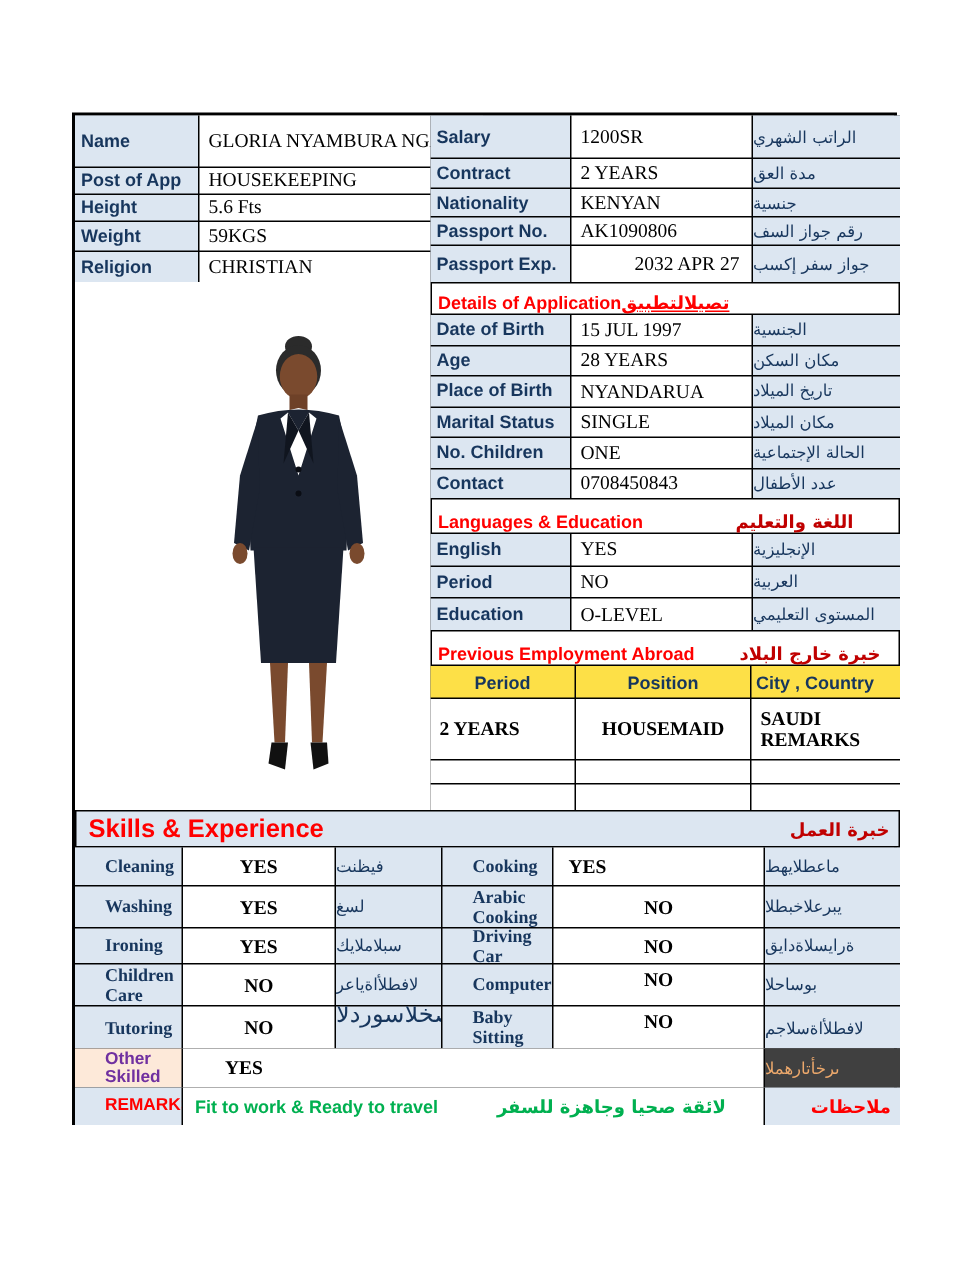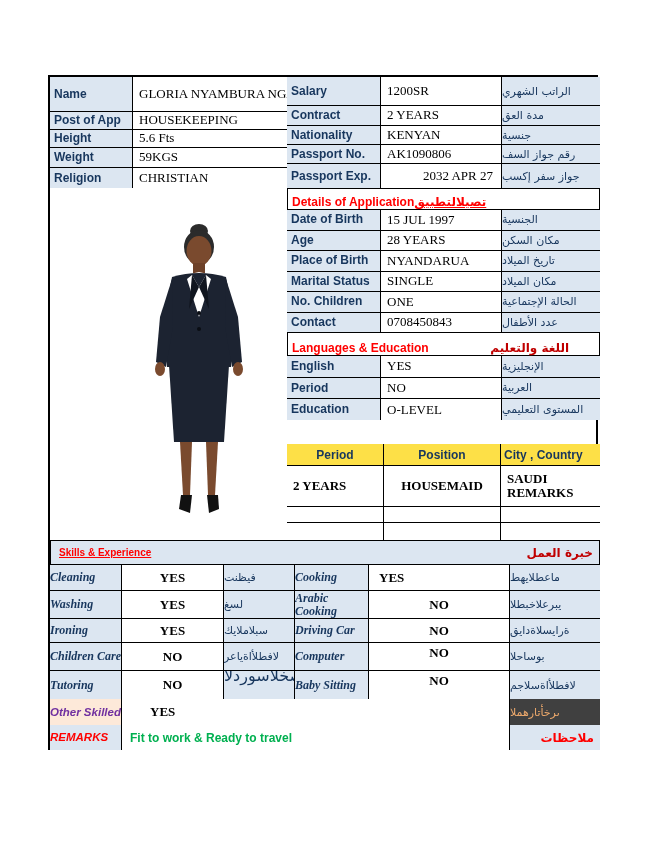--- a/index.html
+++ b/index.html
@@ -13,26 +13,26 @@
   .val{font-family:"Liberation Serif",serif;font-size:13px;padding-left:6px;line-height:1.1;}
   .valr{justify-content:flex-end;padding-right:8px;padding-left:0;}
   .ar{background:#dce6f1;color:#17365d;font-family:"DejaVu Sans",sans-serif;font-size:11px;
       justify-content:flex-end;padding-right:6px;direction:rtl;}
   .hdr{position:absolute;display:flex;align-items:flex-end;background:#fff;border:1px solid #000;
        box-sizing:border-box;font-weight:bold;font-size:12px;color:#f00;}
   .hdr .arh{font-family:"DejaVu Sans",sans-serif;color:#c00000;font-size:12px;direction:rtl;}
   .emp-h{background:#fde047;color:#17365d;font-weight:bold;font-size:12px;justify-content:center;}
   .emp-v{font-family:"Liberation Serif",serif;font-weight:bold;font-size:13px;padding-left:6px;line-height:1.05;}
   .sk-lab{background:#dce6f1;color:#17365d;font-family:"Liberation Serif",serif;
-          font-weight:bold;font-size:12px;padding-left:0;line-height:1.05;font-style:italic;}
+          font-weight:bold;font-size:12px;padding-left:20px;line-height:1.05;}
   .sk-val{font-family:"Liberation Serif",serif;font-weight:bold;font-size:13px;justify-content:center;}
   .sk-val.left{justify-content:flex-start;padding-left:10px;}
   .band{position:absolute;display:flex;align-items:center;justify-content:space-between;
         background:#dce6f1;border:1px solid #000;box-sizing:border-box;}
-  .band .en{color:#f00;font-weight:bold;font-size:10px;padding-left:8px;text-decoration:underline;}
+  .band .en{color:#f00;font-weight:bold;font-size:17px;padding-left:8px;}
   .band .arh{color:#c00000;font-family:"DejaVu Sans",sans-serif;font-weight:bold;font-size:12px;
              padding-right:6px;direction:rtl;}
   .peach{background:#fde9d9;}
   .purple{color:#7030a0;font-family:"Liberation Sans",sans-serif;}
   .redlab{color:#f00;}
   .green{color:#00b050;font-weight:bold;font-size:12px;}
   .tan{color:#eda96c;}
   .remark-val{display:flex;justify-content:space-between;align-items:center;background:#fff;}
   .photo{position:absolute;left:82px;top:140px;width:135px;height:300px;}
 </style>
@@ -132,20 +132,24 @@
     <div class="cell val">YES</div>
     <div class="cell ar">الإنجليزية</div>
     <div class="cell lab">Period</div>
     <div class="cell val">NO</div>
     <div class="cell ar">العربية</div>
     <div class="cell lab">Education</div>
     <div class="cell val">O-LEVEL</div>
     <div class="cell ar">المستوى التعليمي</div>
   </div>
 
+  <div class="hdr" style="left:237px;top:343px;width:313px;height:24px;justify-content:space-between;">
+    <span style="padding-left:4px;">Previous Employment Abroad</span>
+    <span class="arh" style="font-weight:bold;padding-right:12px;">خبرة خارج البلاد</span>
+  </div>
 
   <div class="grid" style="left:237px;top:367px;width:313px;height:96px;grid-template-columns:96px 116px auto;grid-template-rows:21px 40px 15px auto;">
     <div class="cell emp-h">Period</div>
     <div class="cell emp-h">Position</div>
     <div class="cell emp-h" style="justify-content:flex-start;padding-left:3px;">City ,  Country</div>
     <div class="cell emp-v">2 YEARS</div>
     <div class="cell emp-v" style="justify-content:center;padding-left:0;">HOUSEMAID</div>
     <div class="cell emp-v" style="flex-wrap:wrap;width:auto;">SAUDI REMARKS</div>
     <div class="cell emp-v"></div>
     <div class="cell emp-v"></div>
@@ -200,17 +204,18 @@
   <div class="grid" style="left:0;top:622px;width:550px;height:26px;grid-template-columns:71px 387px auto;grid-template-rows:1fr;">
     <div class="cell sk-lab peach purple" style="font-size:11.5px;">Other Skilled</div>
     <div class="cell sk-val" style="justify-content:flex-start;padding-left:28px;">YES</div>
     <div class="cell ar peach tan" style="background:#404040;color:#eda96c;">ىرخأتارهملا</div>
   </div>
 
   <div class="grid" style="left:0;top:648px;width:550px;height:25px;grid-template-columns:71px 387px auto;grid-template-rows:1fr;">
     <div class="cell sk-lab redlab" style="font-family:'Liberation Sans',sans-serif;font-size:11.5px;">REMARKS</div>
     <div class="cell remark-val">
       <span class="green" style="padding-left:8px;">Fit to work &amp; Ready to travel</span>
+      <span class="green" style="padding-right:25px;direction:rtl;font-family:'DejaVu Sans',sans-serif;">لائقة صحيا وجاهزة للسفر</span>
     </div>
     <div class="cell ar" style="justify-content:flex-start;padding-left:3px;color:#f00;font-weight:bold;font-size:12px;">ملاحظات</div>
   </div>
 
 </div>
 
 </body></html>

